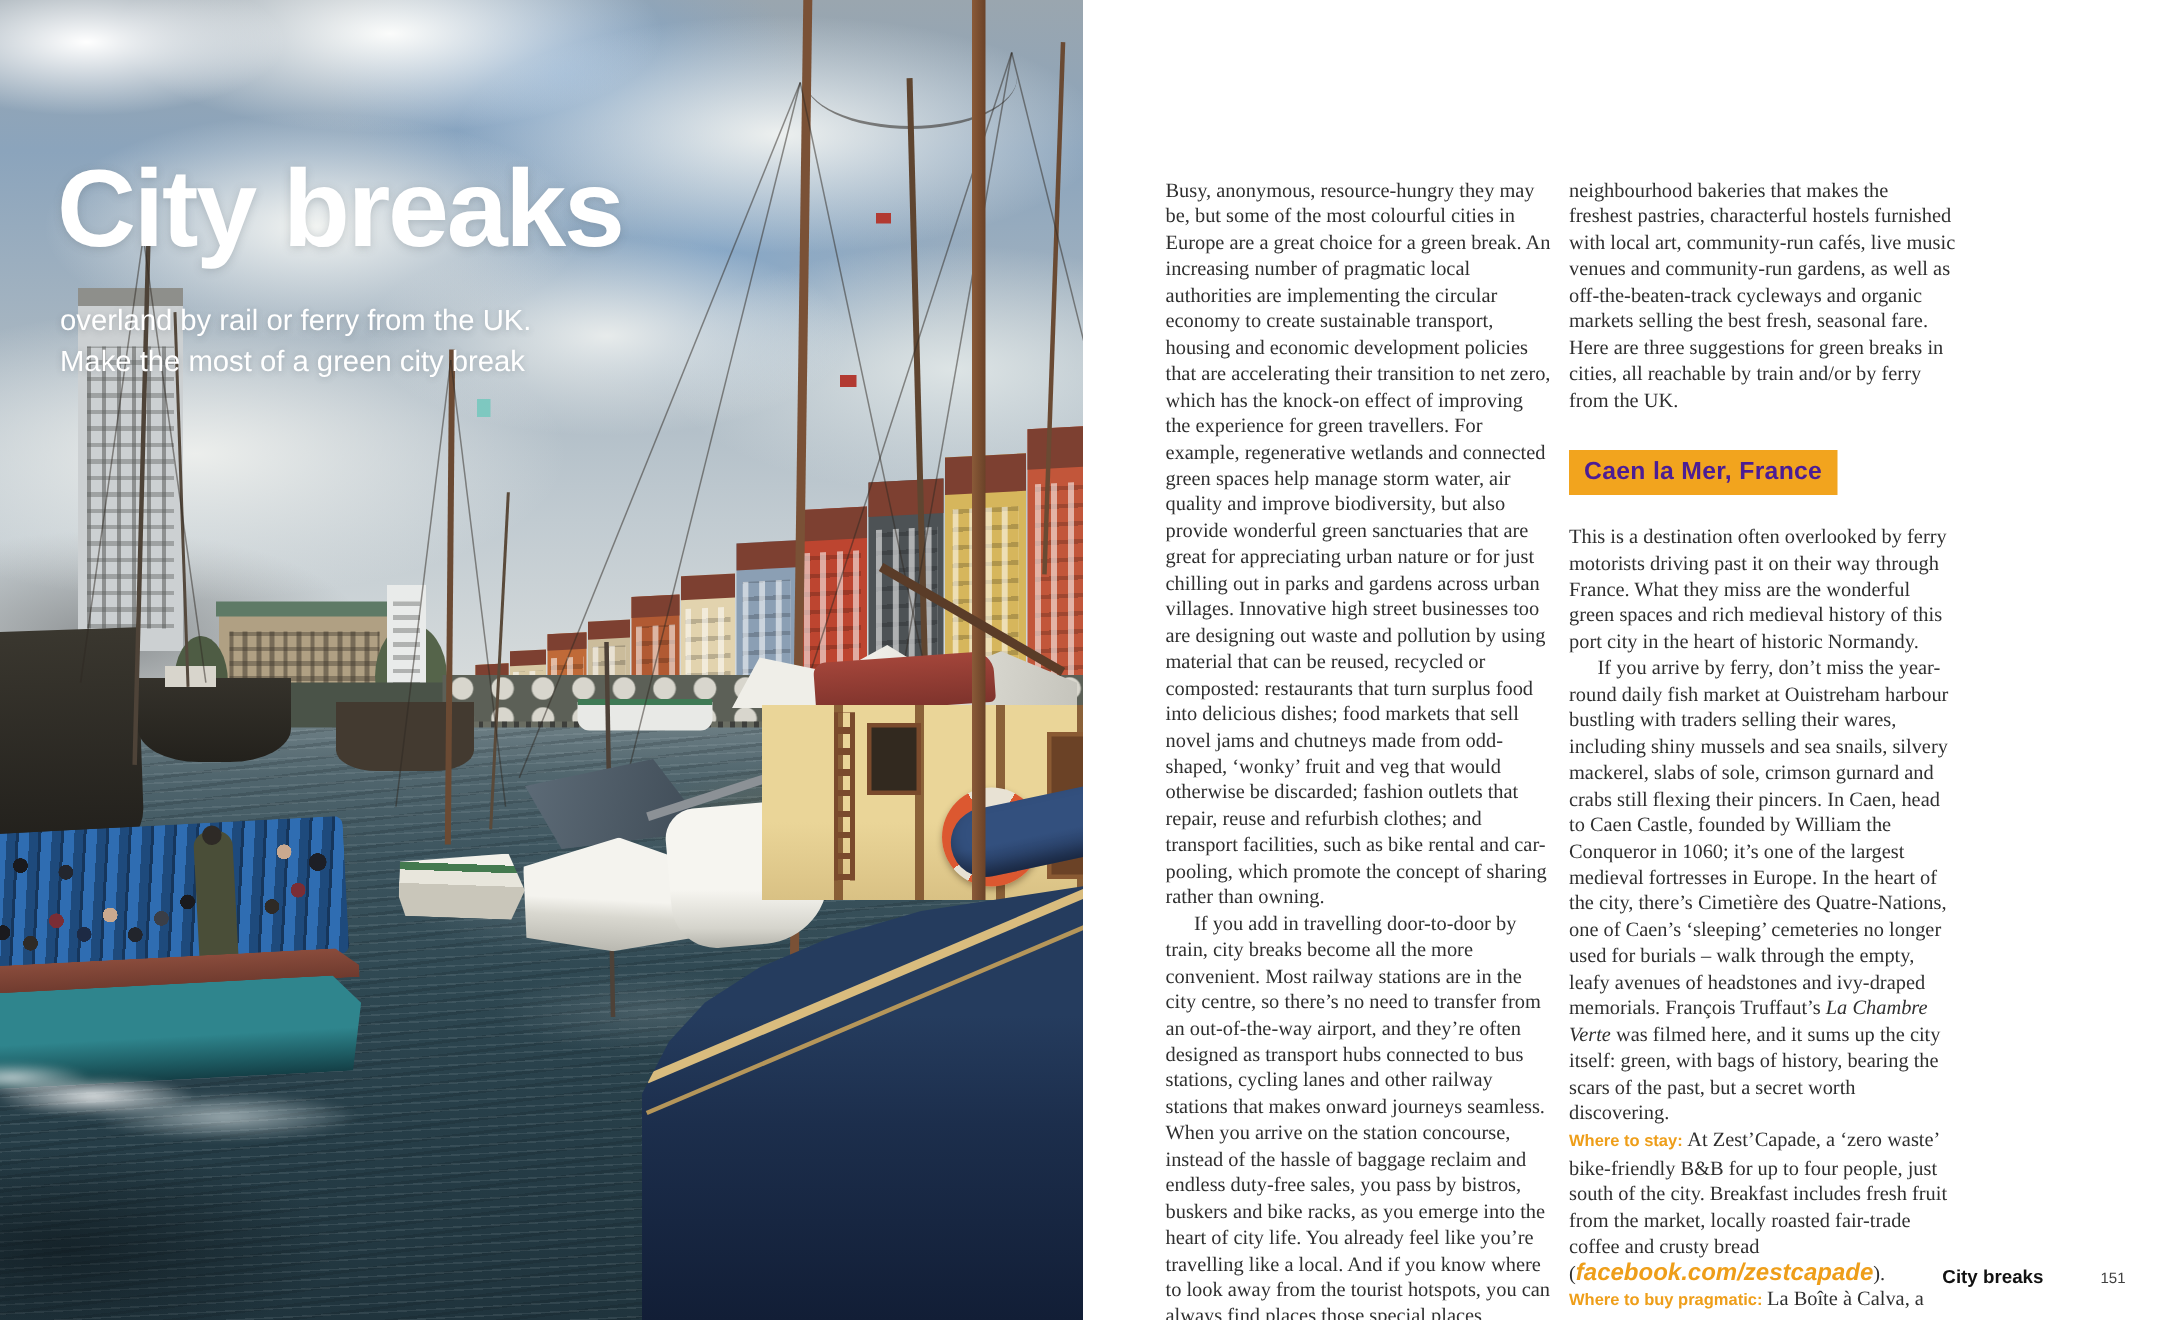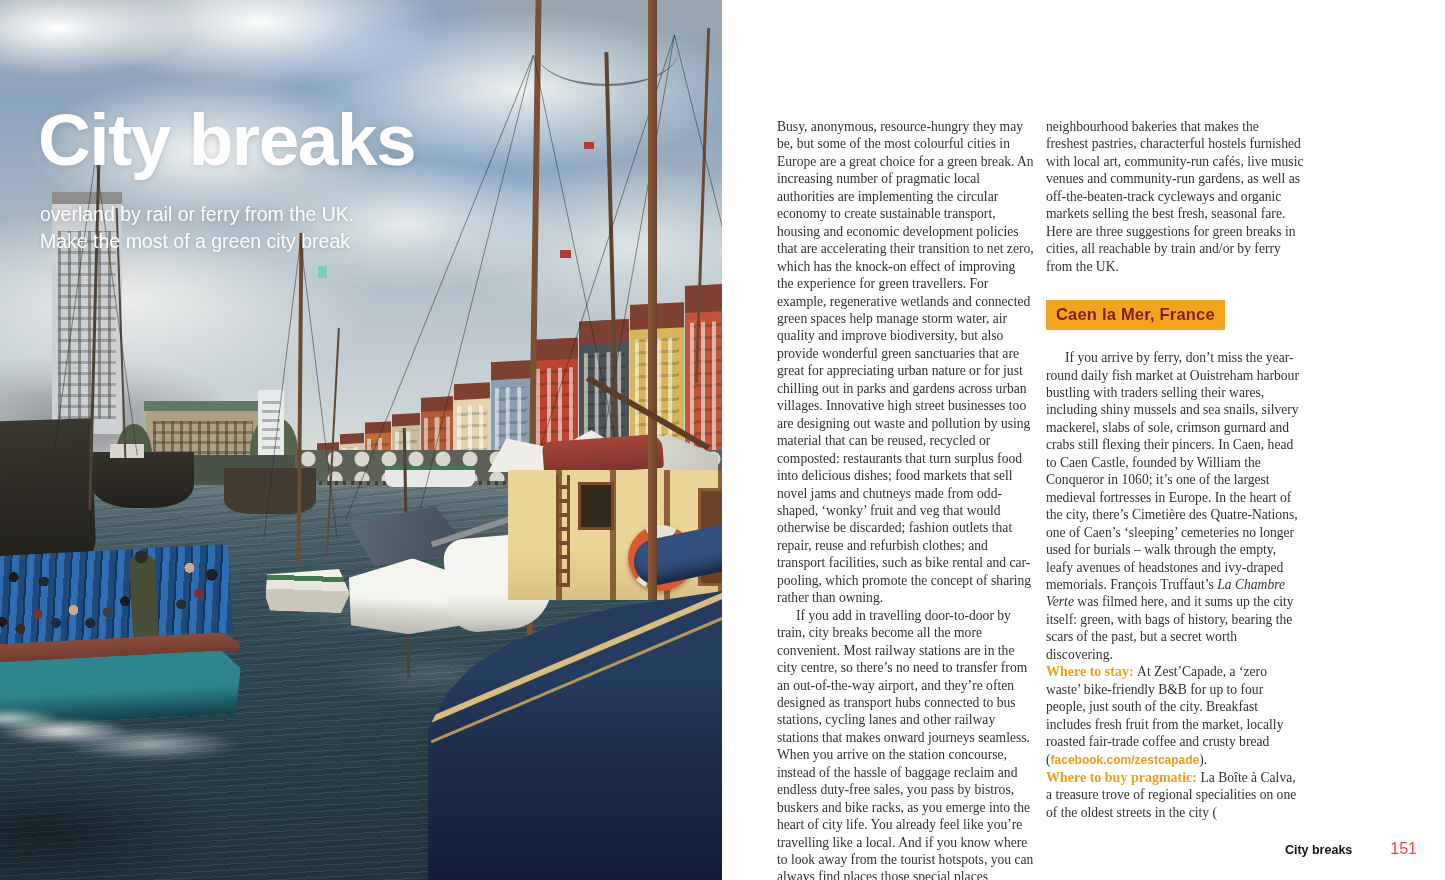--- a/index.html
+++ b/index.html
@@ -166,29 +166,29 @@
   .hero-sub{position:absolute;left:40px;top:201px;z-index:30;color:#fff;
       font-size:19.5px;line-height:27px;text-shadow:0 1px 4px rgba(80,90,100,.3);}
 
   
   .col{position:absolute;top:118px;width:258px;}
   .col1{left:777px;} .col2{left:1046px;}
   .para{font-family:"Liberation Serif",serif;font-size:13.6px;line-height:17.45px;
       color:var(--ink);margin:0;}
   .para.indent{text-indent:19px;}
   .seg-i{font-style:italic;}
-  .seg-label{font-family:Liberation Serif, serif;font-weight:bold;color:var(--link);font-size:14px;}
-  .seg-link{font-family:"Liberation Sans",sans-serif;font-weight:bold;color:var(--link);font-size:12px;cursor:pointer;}
-  .section-heading{display:inline-block;background:var(--orange);color:#7f1d1d;font-weight:bold;
+  .seg-label{font-family:Liberation Sans, sans-serif;font-weight:bold;color:var(--link);font-size:11px;}
+  .seg-link{font-family:"Liberation Sans",sans-serif;font-weight:bold;color:var(--link);font-size:16px;cursor:pointer;font-style:italic;}
+  .section-heading{display:inline-block;background:var(--orange);color:#4c1d95;font-weight:bold;
       font-size:16.5px;padding:5px 10px 6px;margin:25px 0 19px;letter-spacing:.2px;
       font-family:"Liberation Sans",sans-serif;}
 
   .footer{position:absolute;right:28px;bottom:22px;display:flex;align-items:baseline;gap:38px;}
   .footer-section{font-weight:bold;font-size:12.5px;color:#111;}
-  .footer-page{font-size:16px;color:#ef4444;}
+  .footer-page{font-size:10px;color:#404040;}
 </style>
 </head>
 <body>
 
 <div class="photo" title="Nyhavn canal, Copenhagen: colourful townhouses, sailing boats, a navy-hulled ship with a life ring and a sightseeing boat full of passengers">
   <div class="sky"></div>
 
   <div class="left-bld"></div>
   <div class="palace"></div>
   <div class="tree-l"></div>
@@ -322,20 +322,21 @@
     <p class="para"><span>Busy, anonymous, resource-hungry they may be, but some of the most colourful cities in Europe are a great choice for a green break. An increasing number of pragmatic local authorities are implementing the circular economy to create sustainable transport, housing and economic development policies that are accelerating their transition to net zero, which has the knock-on effect of improving the experience for green travellers. For example, regenerative wetlands and connected green spaces help manage storm water, air quality and improve biodiversity, but also provide wonderful green sanctuaries that are great for appreciating urban nature or for just chilling out in parks and gardens across urban villages. Innovative high street businesses too are designing out waste and pollution by using material that can be reused, recycled or composted: restaurants that turn surplus food into delicious dishes; food markets that sell novel jams and chutneys made from odd-shaped, ‘wonky’ fruit and veg that would otherwise be discarded; fashion outlets that repair, reuse and refurbish clothes; and transport facilities, such as bike rental and car-pooling, which promote the concept of sharing rather than owning.</span></p>
     <p class="para indent"><span>If you add in travelling door-to-door by train, city breaks become all the more convenient. Most railway stations are in the city centre, so there’s no need to transfer from an out-of-the-way airport, and they’re often designed as transport hubs connected to bus stations, cycling lanes and other railway stations that makes onward journeys seamless. When you arrive on the station concourse, instead of the hassle of baggage reclaim and endless duty-free sales, you pass by bistros, buskers and bike racks, as you emerge into the heart of city life. You already feel like you’re travelling like a local. And if you know where to look away from the tourist hotspots, you can always find places those special places embedded within the local community, such as</span></p>
   </div>
 
 <div class="col col2">
   <div>
       <p class="para"><span>neighbourhood bakeries that makes the freshest pastries, characterful hostels furnished with local art, community-run cafés, live music venues and community-run gardens, as well as off-the-beaten-track cycleways and organic markets selling the best fresh, seasonal fare. Here are three suggestions for green breaks in cities, all reachable by train and/or by ferry from the UK.</span></p>
     </div>
   <div class="section-heading">Caen la Mer, France</div>
   <div>
+      <p class="para"><span>This is a destination often overlooked by ferry motorists driving past it on their way through France. What they miss are the wonderful green spaces and rich medieval history of this port city in the heart of historic Normandy.</span></p>
       <p class="para indent"><span>If you arrive by ferry, don’t miss the year-round daily fish market at Ouistreham harbour bustling with traders selling their wares, including shiny mussels and sea snails, silvery mackerel, slabs of sole, crimson gurnard and crabs still flexing their pincers. In Caen, head to Caen Castle, founded by William the Conqueror in 1060; it’s one of the largest medieval fortresses in Europe. In the heart of the city, there’s Cimetière des Quatre-Nations, one of Caen’s ‘sleeping’ cemeteries no longer used for burials – walk through the empty, leafy avenues of headstones and ivy-draped memorials. François Truffaut’s </span><span class="seg-i">La Chambre Verte</span><span> was filmed here, and it sums up the city itself: green, with bags of history, bearing the scars of the past, but a secret worth discovering.</span></p>
       <p class="para"><span class="seg-label">Where to stay: </span><span>At Zest’Capade, a ‘zero waste’ bike-friendly B&amp;B for up to four people, just south of the city. Breakfast includes fresh fruit from the market, locally roasted fair-trade coffee and crusty bread (</span><span class="seg-link">facebook.com/zestcapade</span><span>).</span></p>
       <p class="para"><span class="seg-label">Where to buy pragmatic: </span><span>La Boîte à Calva, a treasure trove of regional specialities on one of the oldest streets in the city (</span></p>
     </div>
 </div>
 
 <div class="footer">
   <span class="footer-section">City breaks</span>
   <span class="footer-page">151</span>
 </div>

